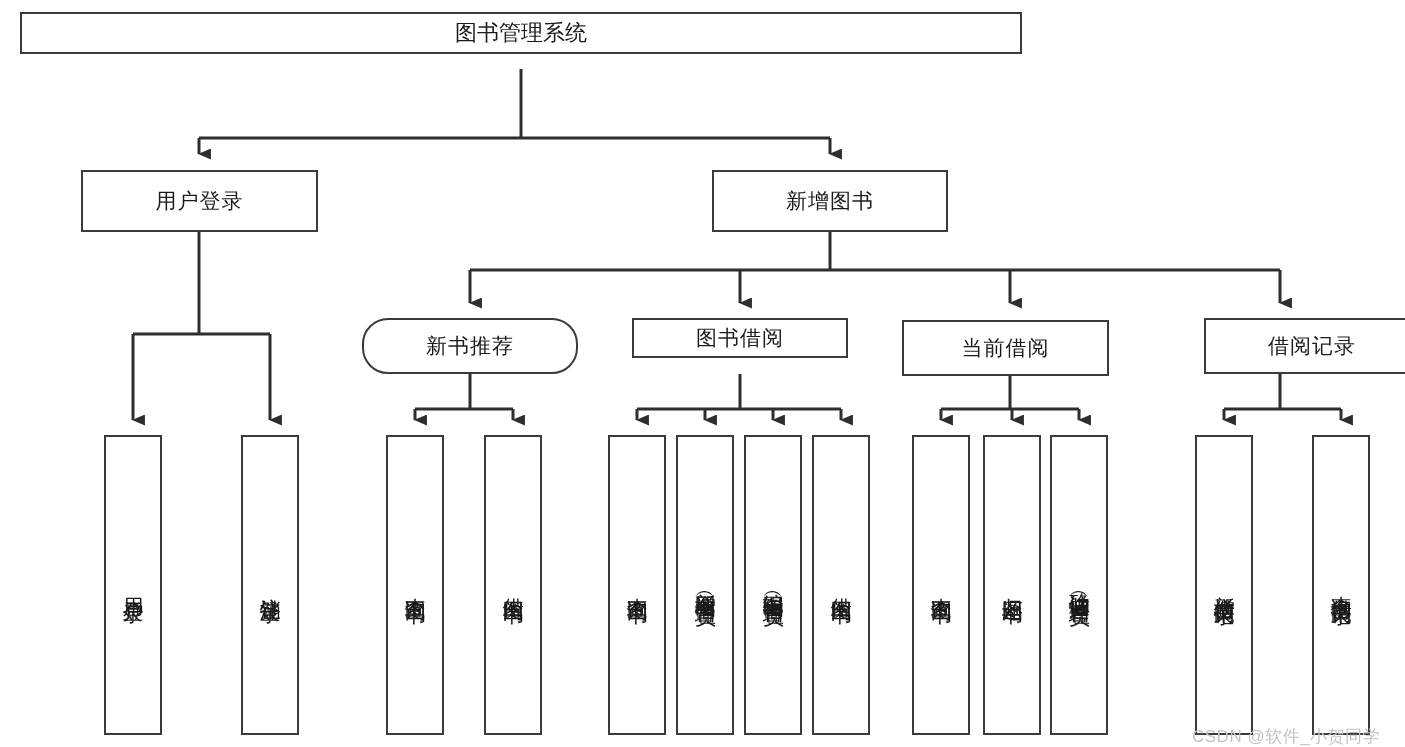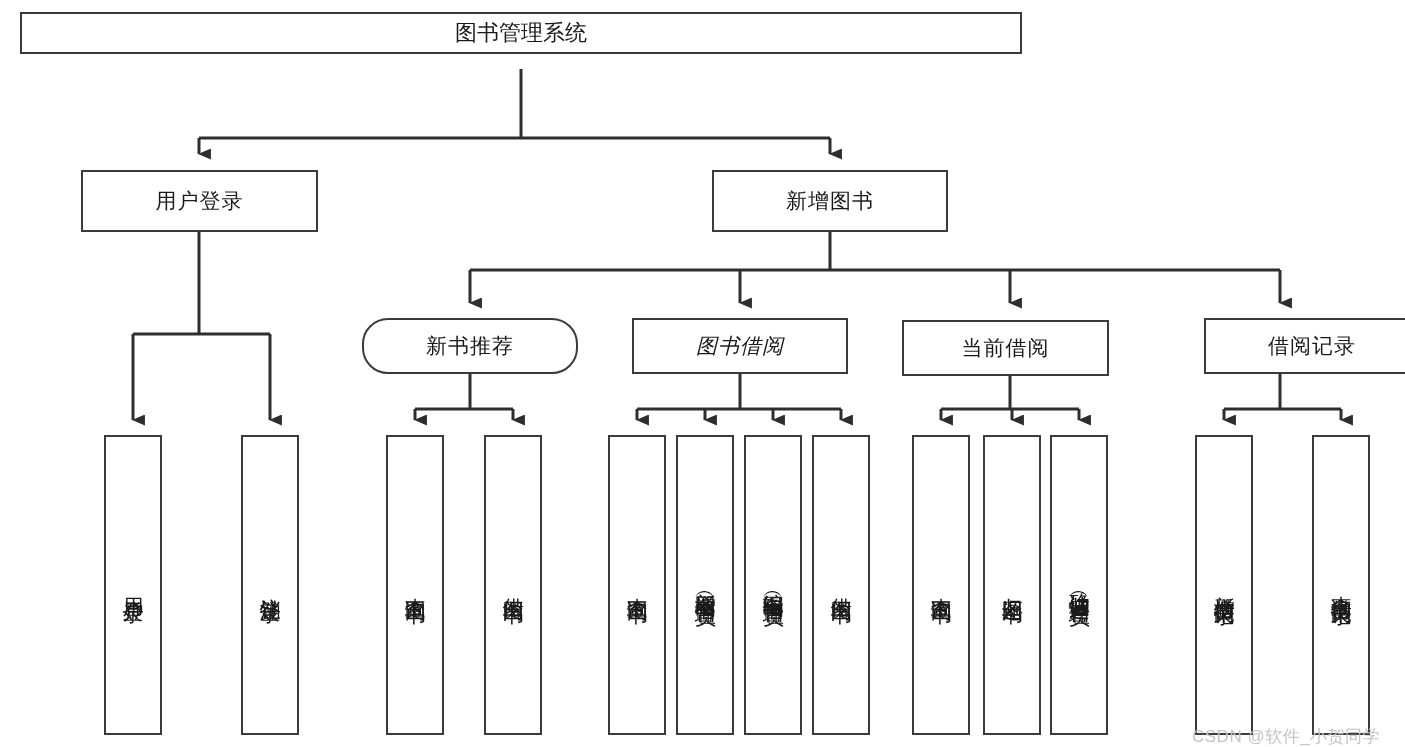--- a/index.html
+++ b/index.html
@@ -127,21 +127,21 @@
   <div class="node horiz" style="left:81px;top:170px;width:237px;height:62px;">
     <span>用户登录</span>
   </div>
   <div class="node horiz" style="left:712px;top:170px;width:236px;height:62px;">
     <span>新增图书</span>
   </div>
 
   <div class="node horiz" style="left:362px;top:318px;width:216px;height:56px;border-radius:26px;">
     <span>新书推荐</span>
   </div>
-  <div class="node horiz" style="left:632px;top:318px;width:216px;height:56px;font-style:italic;">
+  <div class="node horiz" style="left:632px;top:318px;width:216px;height:40px;">
     <span>图书借阅</span>
   </div>
   <div class="node horiz" style="left:902px;top:320px;width:207px;height:56px;">
     <span>当前借阅</span>
   </div>
   <div class="node horiz" style="left:1204px;top:318px;width:216px;height:56px;">
     <span>借阅记录</span>
   </div>
 
   <div class="node leaf" style="left:104px;top:435px;width:58px;height:300px;">

